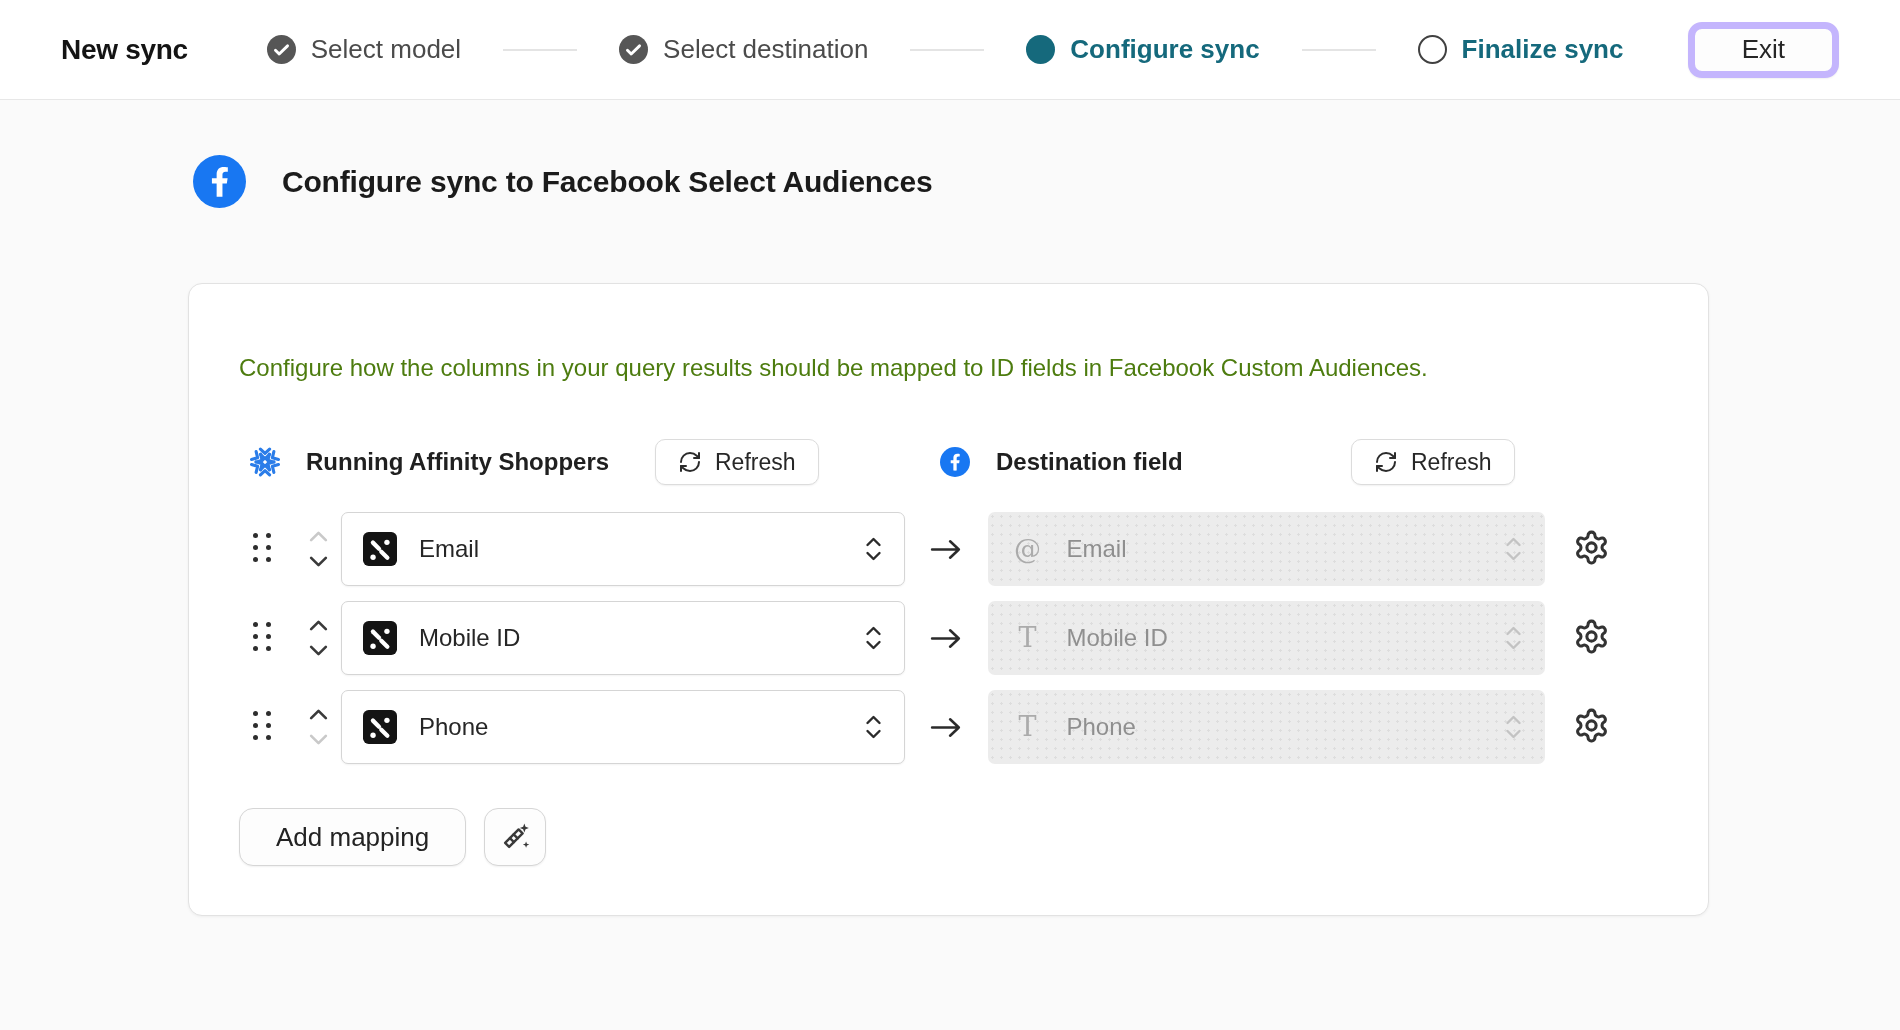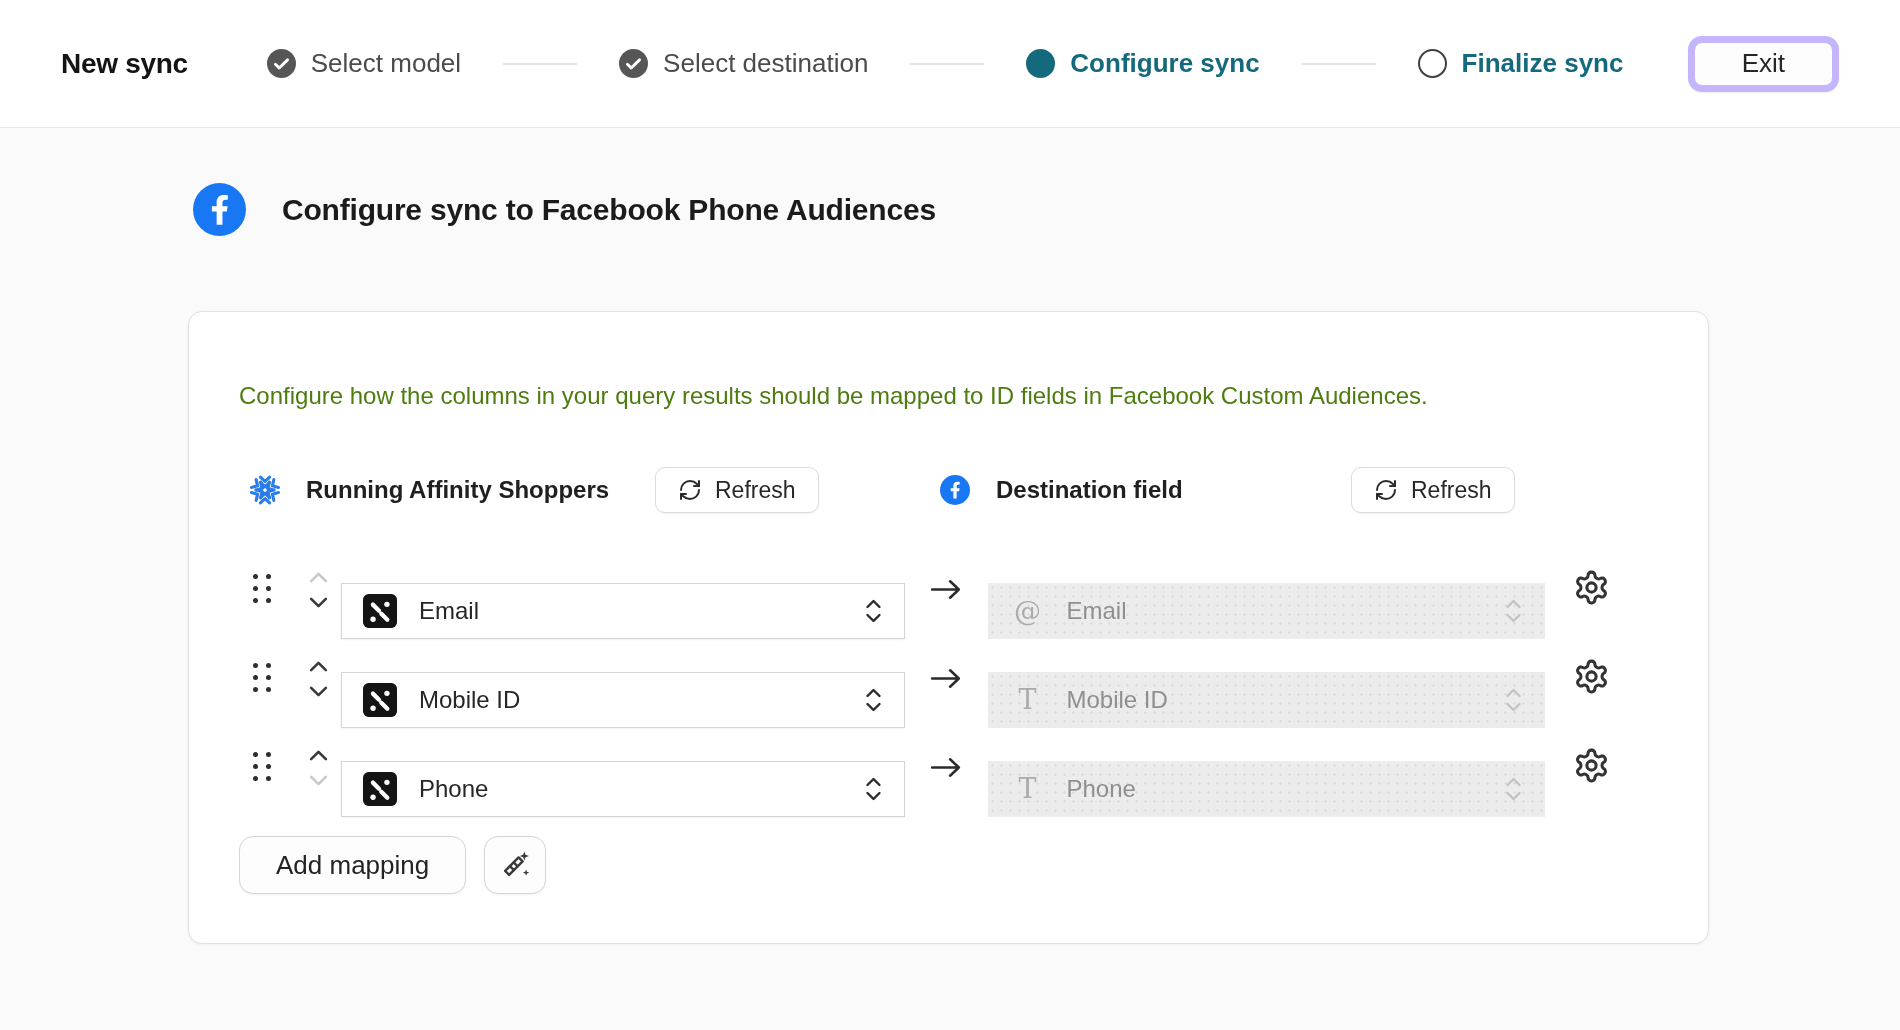--- a/index.html
+++ b/index.html
@@ -6,21 +6,21 @@
   html,body { width: 1900px; height: 1030px; }
   body {
     font-family: "Liberation Sans", sans-serif;
     background: #fafafa;
     color: #1d1d1d;
     overflow: hidden;
   }
 
   
   .topbar {
-    height: 128px;
+    height: 100px;
     background: #ffffff;
     border-bottom: 1px solid #e7e7e7;
     display: flex;
     align-items: center;
     padding: 0 61px;
   }
   .topbar-title {
     font-size: 28px;
     font-weight: 700;
     color: #141414;
@@ -110,31 +110,30 @@
     cursor: grab;
   }
   .drag-handle i { width: 5px; height: 5px; border-radius: 50%; background: #2e2e2e; }
   .reorder { display: flex; flex-direction: column; align-items: center; gap: 12px; margin-left: 24px; }
   .reorder button { background: none; border: none; padding: 0; cursor: pointer; line-height: 0; }
   .reorder svg { width: 21px; height: 13px; }
   .reorder .en path { stroke: #3a3a3a; }
   .reorder .dis path { stroke: #c9c9c9; }
 
   .select {
-    height: 56px;
+    height: 74px;
     border: 1.5px solid #d5d5d5;
-    border-radius: 0;
+    border-radius: 7px;
     background: #fff;
     display: flex;
     align-items: center;
     gap: 22px;
     padding: 0 20px 0 21px;
     box-shadow: 0 1px 2px rgba(0,0,0,.05);
     cursor: pointer;
-    margin-top: 43px;
   }
   .col-icon { width: 34px; height: 34px; flex: 0 0 auto; }
   .col-icon svg { display:block; width:100%; height:100%; }
   .select-label { font-size: 24px; color: #262626; flex: 1; white-space: nowrap; overflow: hidden; }
   .caret svg { width: 21px; height: 30px; display: block; }
   .caret path { stroke: #2b2b2b; }
 
   .select.dest {
     border: none;
     background-color: #ececec;
@@ -231,21 +230,21 @@
   <button class="exit-btn">Exit</button>
 </header>
 
 <div class="page-head">
   <span class="fb-badge">
     <svg viewBox="0 0 48 48">
         <circle cx="24" cy="24" r="24" fill="#1877F2"></circle>
         <path fill="#ffffff" d="M30.6 25.9l.75-4.87h-4.67v-3.16c0-1.33.65-2.63 2.74-2.63h2.12V11.1s-1.93-.33-3.77-.33c-3.85 0-6.36 2.33-6.36 6.55v3.71h-4.28v4.87h4.28V37.7c.86.13 1.74.2 2.64.2s1.78-.07 2.63-.2V25.9h3.92z"></path>
       </svg>
   </span>
-  <h1 class="page-title">Configure sync to Facebook Phone Audiences</h1>
+  <h1 class="page-title">Configure sync to Facebook Select Audiences</h1>
 </div>
 
 <section class="card">
   <p class="card-desc">Configure how the columns in your query results should be mapped to ID fields in Facebook Custom Audiences.</p>
 
   <div class="cols-header">
     <div class="col-head-group" style="left:11px">
       <span class="head-icon">
         <svg viewBox="-17 -17 34 34">
           <g fill="none" stroke="#2b7de9" stroke-width="3.5" stroke-linecap="round" stroke-linejoin="round">

